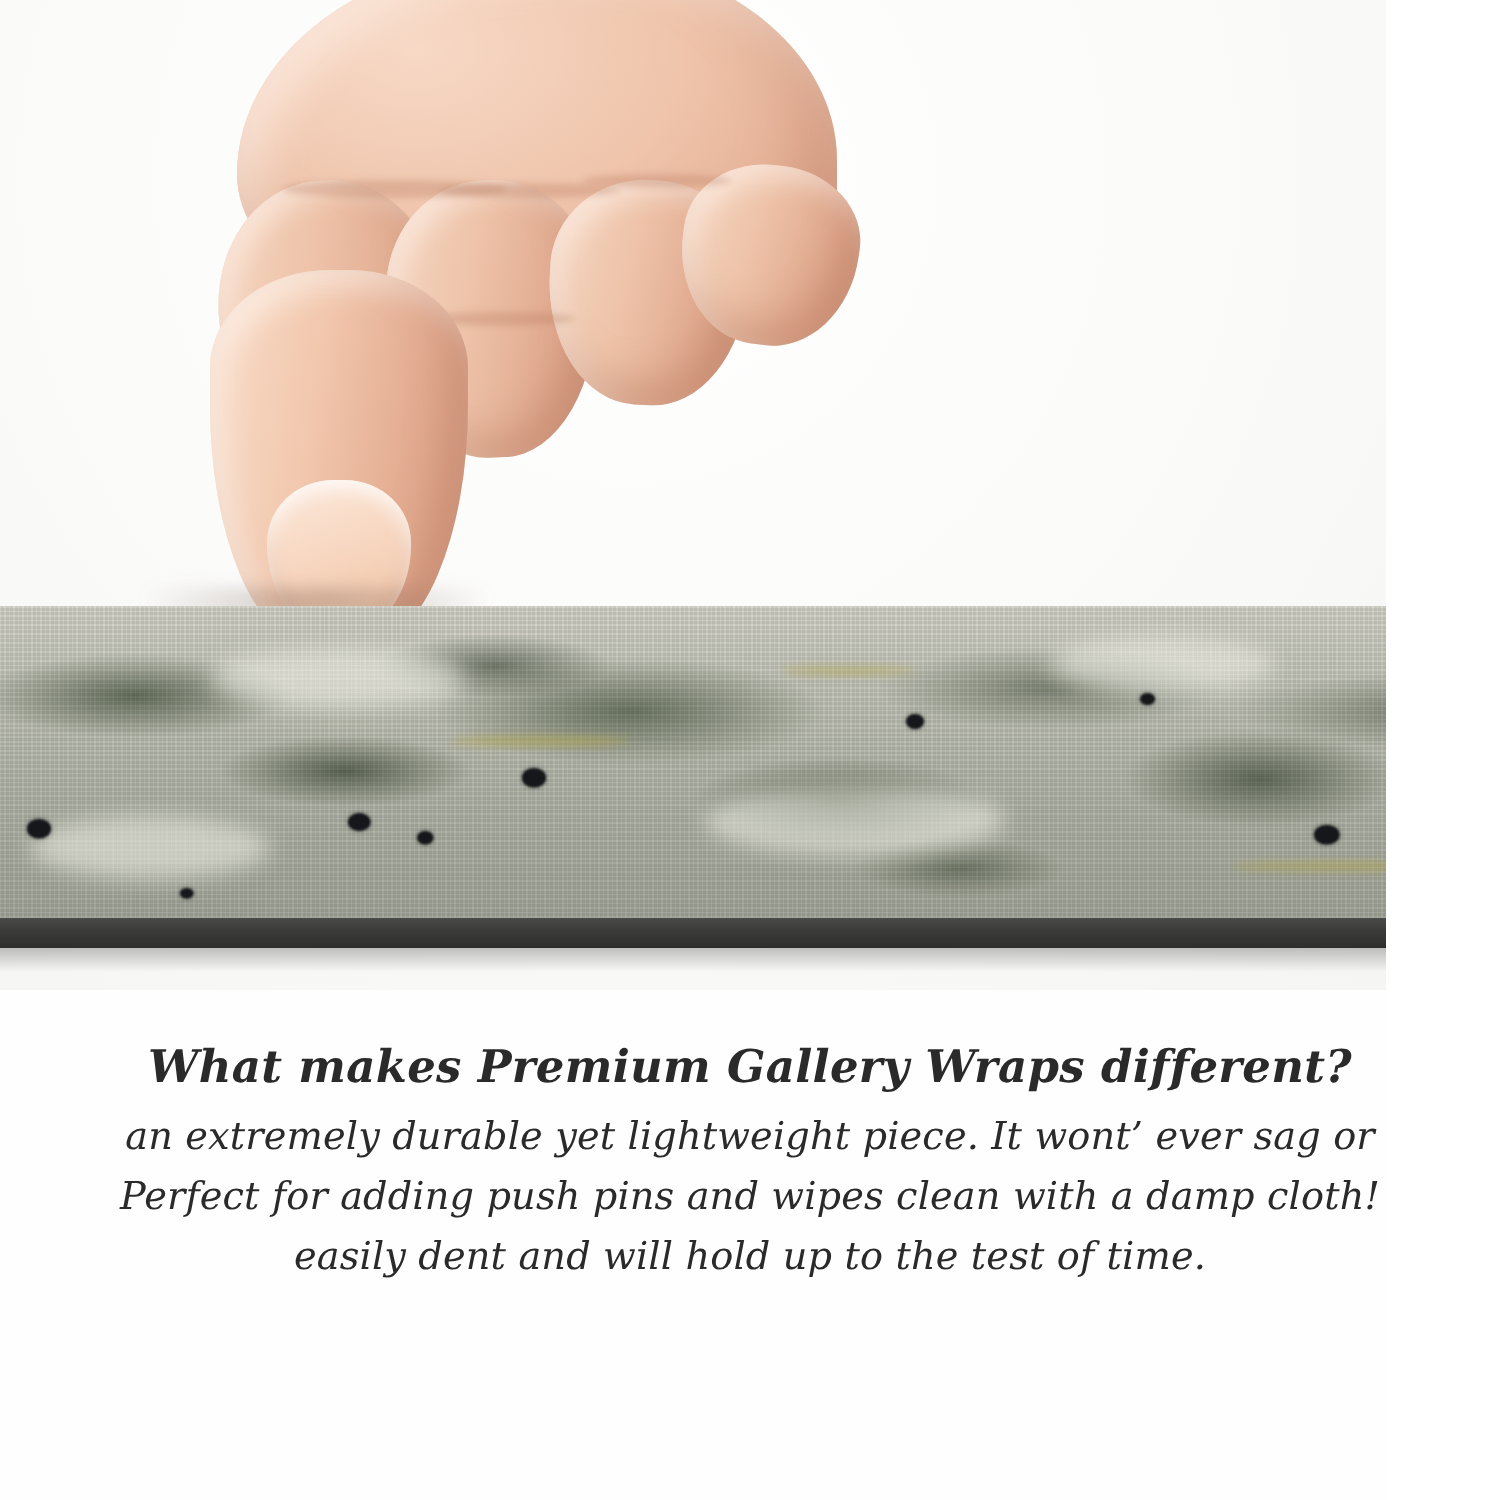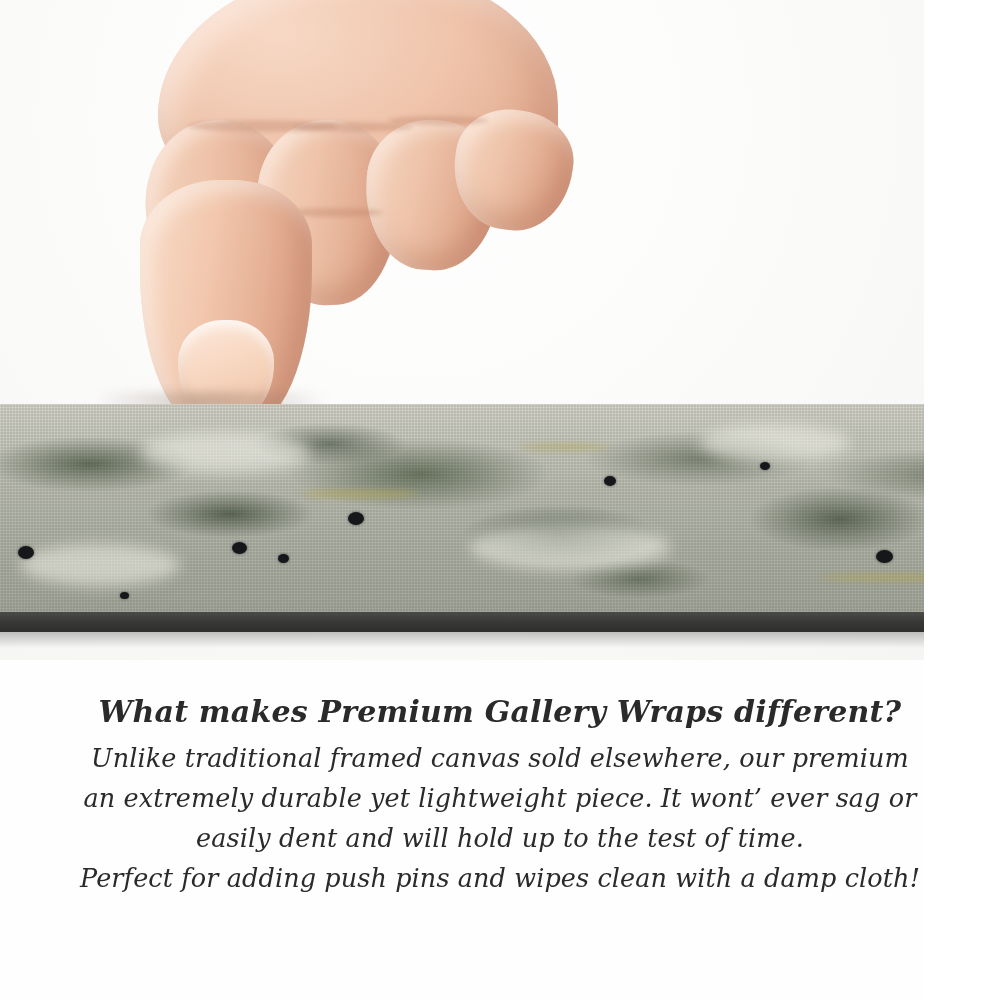--- a/index.html
+++ b/index.html
@@ -266,19 +266,18 @@
       <div class="dark-spot" style="left:962px; top:150px; width:14px; height:11px;"></div>
       <div class="dark-spot" style="left:120px; top:188px; width:9px;  height:7px;"></div>
     </div>
 
     <div class="strip-side"></div>
     <div class="strip-shadow"></div>
   </div>
 
   <div class="caption">
     <div class="caption-title">What makes Premium Gallery Wraps different?</div>
-    <div class="caption-line">Unlike traditional framed canvas sold elsewhere, our premium</div>
     <div class="caption-line">an extremely durable yet lightweight piece. It wont’ ever sag or</div>
+    <div class="caption-line">Perfect for adding push pins and wipes clean with a damp cloth!</div>
     <div class="caption-line">easily dent and will hold up to the test of time.</div>
-    <div class="caption-line">Perfect for adding push pins and wipes clean with a damp cloth!</div>
   </div>
 
 </div>
 
 </body></html>

